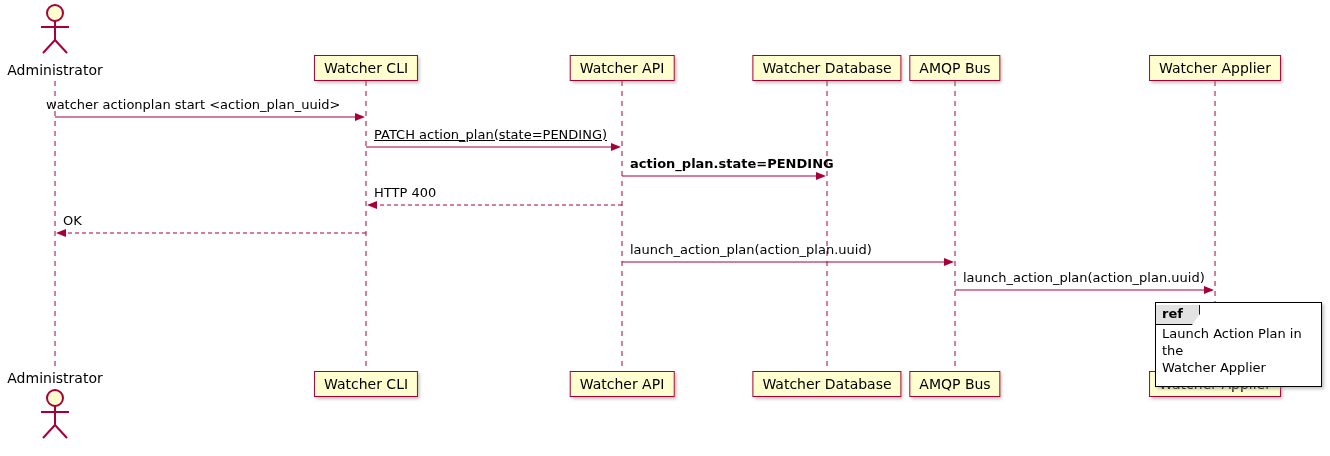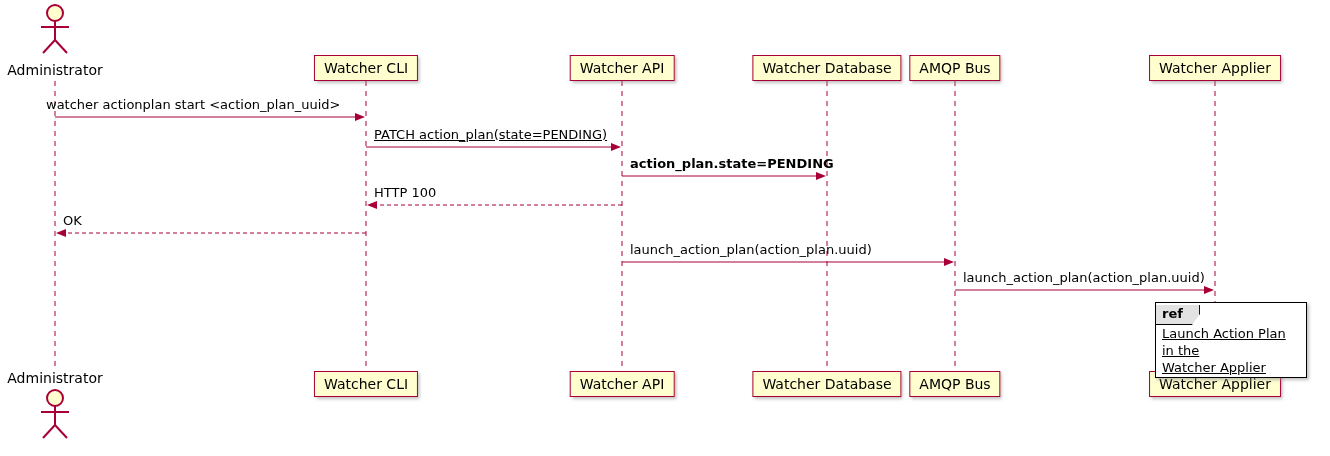--- a/index.html
+++ b/index.html
@@ -25,21 +25,21 @@
   .ref-box{
     position:absolute;background:#fff;border:1.5px solid #000;
     box-shadow:2px 2px 3px rgba(140,140,140,.55);box-sizing:border-box;
   }
   .ref-tag{
     display:inline-block;font-weight:bold;font-size:13px;
     background:#E2E2E2;padding:1px 16px 3px 6px;
     clip-path:polygon(0 0,100% 0,100% 45%,82% 100%,0 100%);
     border-right:1px solid #000;border-bottom:1px solid #000;
   }
-  .ref-body{padding:1px 6px 0 6px;font-size:13px;line-height:1.3;text-decoration:underline;}
+  .ref-body{padding:1px 6px 9px 6px;font-size:13px;line-height:1.3;}
 </style>
 </head>
 <body>
 
 <div class="diagram" id="diagram">
   <svg id="svg-canvas" width="1330" height="456">
       <line x1="55" y1="81" x2="55" y2="371" stroke="#A80036" stroke-width="1" stroke-dasharray="5,5"></line>
       <line x1="366" y1="81" x2="366" y2="371" stroke="#A80036" stroke-width="1" stroke-dasharray="5,5"></line>
       <line x1="622" y1="81" x2="622" y2="371" stroke="#A80036" stroke-width="1" stroke-dasharray="5,5"></line>
       <line x1="827" y1="81" x2="827" y2="371" stroke="#A80036" stroke-width="1" stroke-dasharray="5,5"></line>
@@ -83,27 +83,27 @@
 
   <div class="pbox bottom" style="left: 366px; top: 371px;">Watcher CLI</div>
   <div class="pbox bottom" style="left: 622px; top: 371px;">Watcher API</div>
   <div class="pbox bottom" style="left: 827px; top: 371px;">Watcher Database</div>
   <div class="pbox bottom" style="left: 955px; top: 371px;">AMQP Bus</div>
   <div class="pbox bottom" style="left: 1215px; top: 371px;">Watcher Applier</div>
 
   <div class="actor-label top" style="left: 55px; top: 63px;">Administrator</div>
   <div class="actor-label bottom" style="left: 55px; top: 371px;">Administrator</div>
 
-  <div class="ref-box" id="ref-box" style="left: 1155px; top: 302px; width: 152px;">
+  <div class="ref-box" id="ref-box" style="left: 1155px; top: 302px; width: 167px;">
     <div class="ref-tag">ref</div>
     <div class="ref-body">
       <div>Launch Action Plan in the</div>
       <div>Watcher Applier</div>
     </div>
   </div>
 <div class="msg-label" style="left: 46px; top: 98px;">watcher actionplan start &lt;action_plan_uuid&gt;</div>
     <div class="msg-label" style="left: 374px; top: 128px; text-decoration: underline;">PATCH action_plan(state=PENDING)</div>
     <div class="msg-label" style="left: 630px; top: 157px; font-weight: bold;">action_plan.state=PENDING</div>
-    <div class="msg-label" style="left: 374px; top: 186px;">HTTP 100</div>
+    <div class="msg-label" style="left: 374px; top: 186px;">HTTP 400</div>
     <div class="msg-label" style="left: 63px; top: 214px; text-align: center;">OK</div>
     <div class="msg-label" style="left: 630px; top: 243px;">launch_action_plan(action_plan.uuid)</div>
     <div class="msg-label" style="left: 963px; top: 271px;">launch_action_plan(action_plan.uuid)</div>
   </div>
 
 </body></html>

